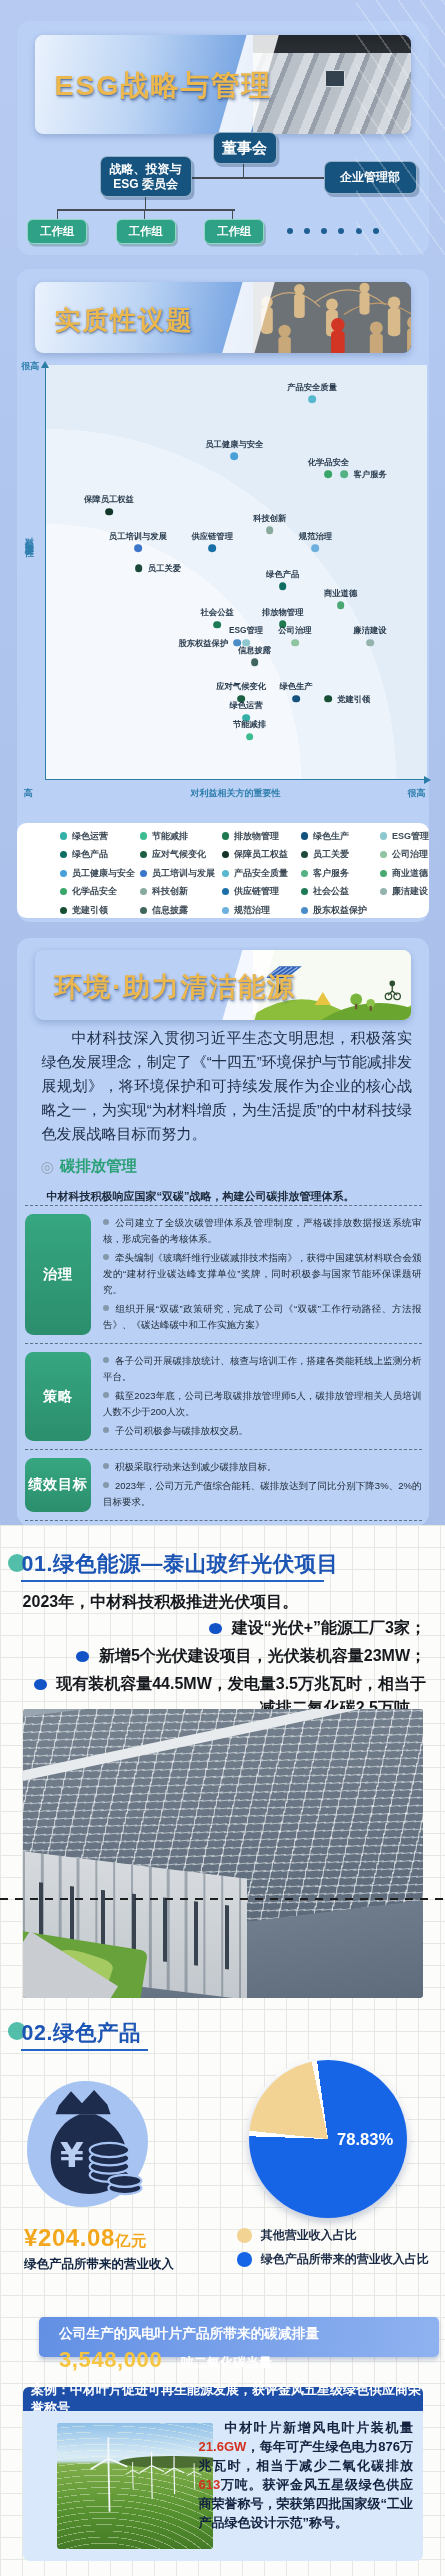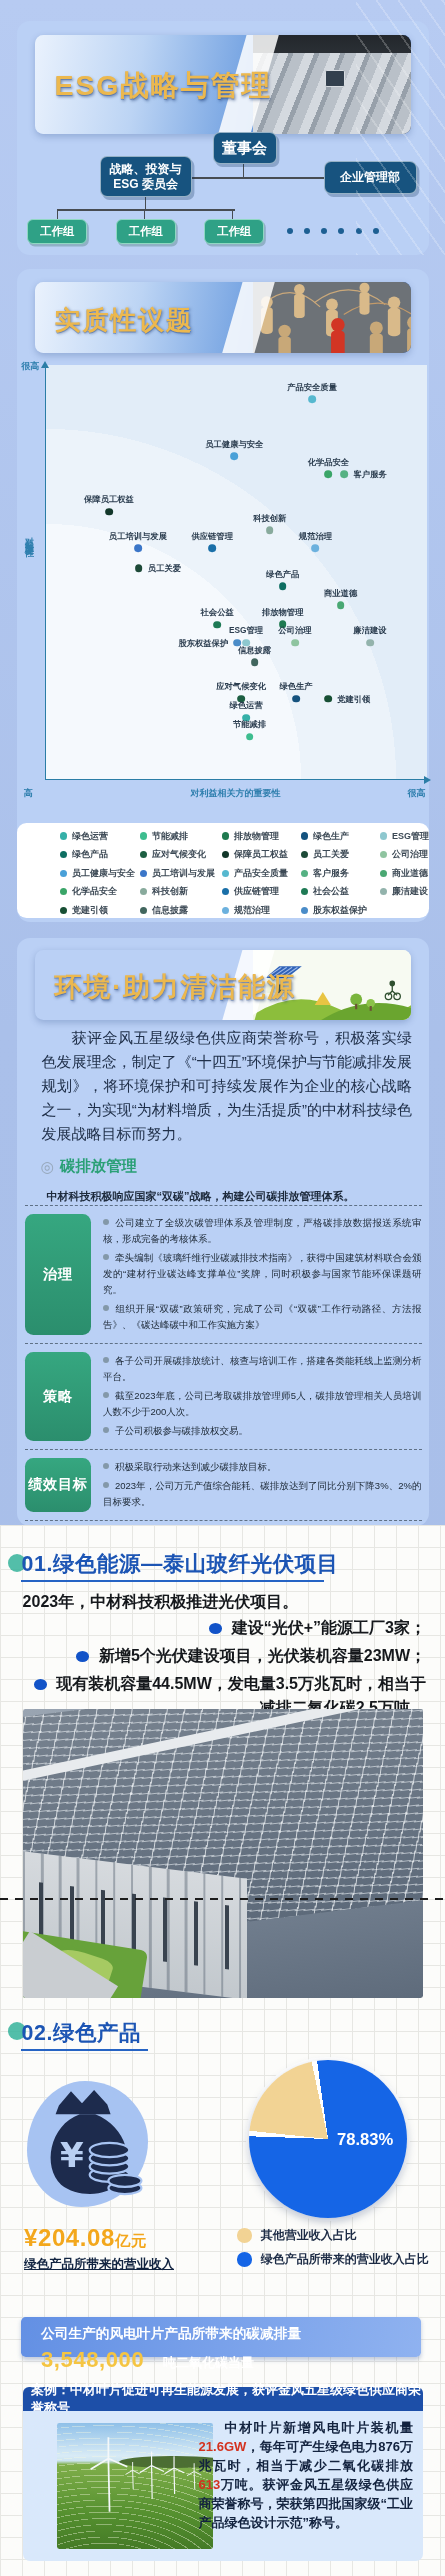--- a/index.html
+++ b/index.html
@@ -85,29 +85,29 @@
   .ebullet{margin:0 0 4.2px 0;font-size:16px;font-weight:600;color:#15181c;line-height:24px;text-align:right;}
   .ebdot{display:inline-block;width:13px;height:10.7px;border-radius:50%;background:#1253c8;margin-right:9.5px;vertical-align:-0.6px;}
   .photo-frame{position:absolute;overflow:hidden;border-radius:2.4px;}
   .cut-line{position:absolute;left:0;width:445px;height:1.8px;z-index:5;
         background:repeating-linear-gradient(90deg,#1c1c1c 0 8.3px,transparent 8.3px 15px);}
   
   .blob{position:absolute;left:27px;top:556px;width:121px;height:126px;background:#a7c3f2;
         border-radius:48% 52% 55% 45% / 55% 48% 52% 45%;}
   .revenue{position:absolute;left:24px;top:699px;font-weight:800;color:#f3a71c;font-size:24px;letter-spacing:0.6px;}
   .revenue .unit{font-size:15.4px;}
-  .rev-caption{position:absolute;left:24px;top:731px;font-size:12.5px;font-weight:700;color:#122441;text-decoration:underline;}
+  .rev-caption{position:absolute;left:24px;top:731px;font-size:12.5px;font-weight:700;color:#122441;}
   .pie{position:absolute;left:249px;top:535px;width:158px;height:158px;border-radius:50%;
         background:conic-gradient(#1565e6 0 272deg,#fff 272deg 276deg,#f2d394 276deg 348deg,#fff 348deg 352deg,#1565e6 352deg 360deg);
         box-shadow:0 3.6px 8.3px rgba(60,80,120,.35),0 0 0 3px #fff;}
   .pie-pct{position:absolute;left:88px;top:70px;color:#fff;font-size:16.6px;font-weight:700;}
   .pleg{position:absolute;display:flex;align-items:center;gap:8.3px;font-size:12px;font-weight:700;color:#1c2b45;}
   .pleg .swatch{width:15.4px;height:14.2px;border-radius:50%;flex:none;}
   .note{position:absolute;left:22.6px;right:20px;top:753px;margin:0;font-size:10px;line-height:17px;color:#2a2a2a;text-align:justify;}
-  .stat-box{position:absolute;left:21px;width:400px;top:792px;height:40px;border-radius:4.7px;
+  .stat-box{position:absolute;left:39px;width:400px;top:792px;height:40px;border-radius:4.7px;
         background:linear-gradient(100deg,#6390e4,#8fb2f0);box-shadow:0 2.4px 4.7px rgba(60,90,150,.3);
         color:#fff;padding:8.3px 0 0 20px;box-sizing:border-box;}
   .stat-line1{font-size:13.7px;font-weight:700;margin:0 0 3.6px 0;}
   .stat-num{font-size:22px;font-weight:800;color:#f5c542;letter-spacing:0.6px;}
   .stat-suffix{font-size:13px;font-weight:700;padding-left:16px;}
   .case-header{position:absolute;left:22.6px;width:400px;top:862px;height:24px;background:#1d4fa8;
         border-radius:6px 6px 0 0;color:#fff;font-size:13px;font-weight:700;display:flex;align-items:center;padding-left:8.3px;box-sizing:border-box;}
   .case-body{position:absolute;left:22.6px;width:400px;top:886px;height:150px;background:#d9e8fb;border-radius:0 0 7.1px 7.1px;}
   .case-text{position:absolute;left:176px;right:9.5px;top:7.1px;margin:0;font-size:13px;line-height:19px;
         color:#13233f;font-weight:600;text-align:justify;text-indent:2em;}
@@ -459,21 +459,21 @@
             <path d="M272,66 L272,76 M264,84 L272,76 L281,84"></path>
             <circle cx="265" cy="86" r="6"></circle>
               <circle cx="281" cy="86" r="6"></circle>
           </g>
         </svg>
       </div>
       <div class="banner-slash"></div>
       <h1 class="banner-title">环境·助力清洁能源</h1>
     </div>
 
-    <p class="env-para">获评金风五星级绿色供应商荣誉称号，积极落实绿色发展理念，制定了《“十四五”环境保护与节能减排发展规划》，将环境保护和可持续发展作为企业的核心战略之一，为实现“为材料增质，为生活提质”的中材科技绿色发展战略目标而努力。</p>
+    <p class="env-para">中材科技深入贯彻习近平生态文明思想，积极落实绿色发展理念，制定了《“十四五”环境保护与节能减排发展规划》，将环境保护和可持续发展作为企业的核心战略之一，为实现“为材料增质，为生活提质”的中材科技绿色发展战略目标而努力。</p>
 
     <div class="carbon-head">
       <span class="ring">◎</span>
       <span>碳排放管理</span>
     </div>
     <p class="carbon-sub">中材科技积极响应国家“双碳”战略，构建公司碳排放管理体系。</p>
 
     <div class="carbon-table">
         <div class="crow">
           <div class="clabel">治理</div>

